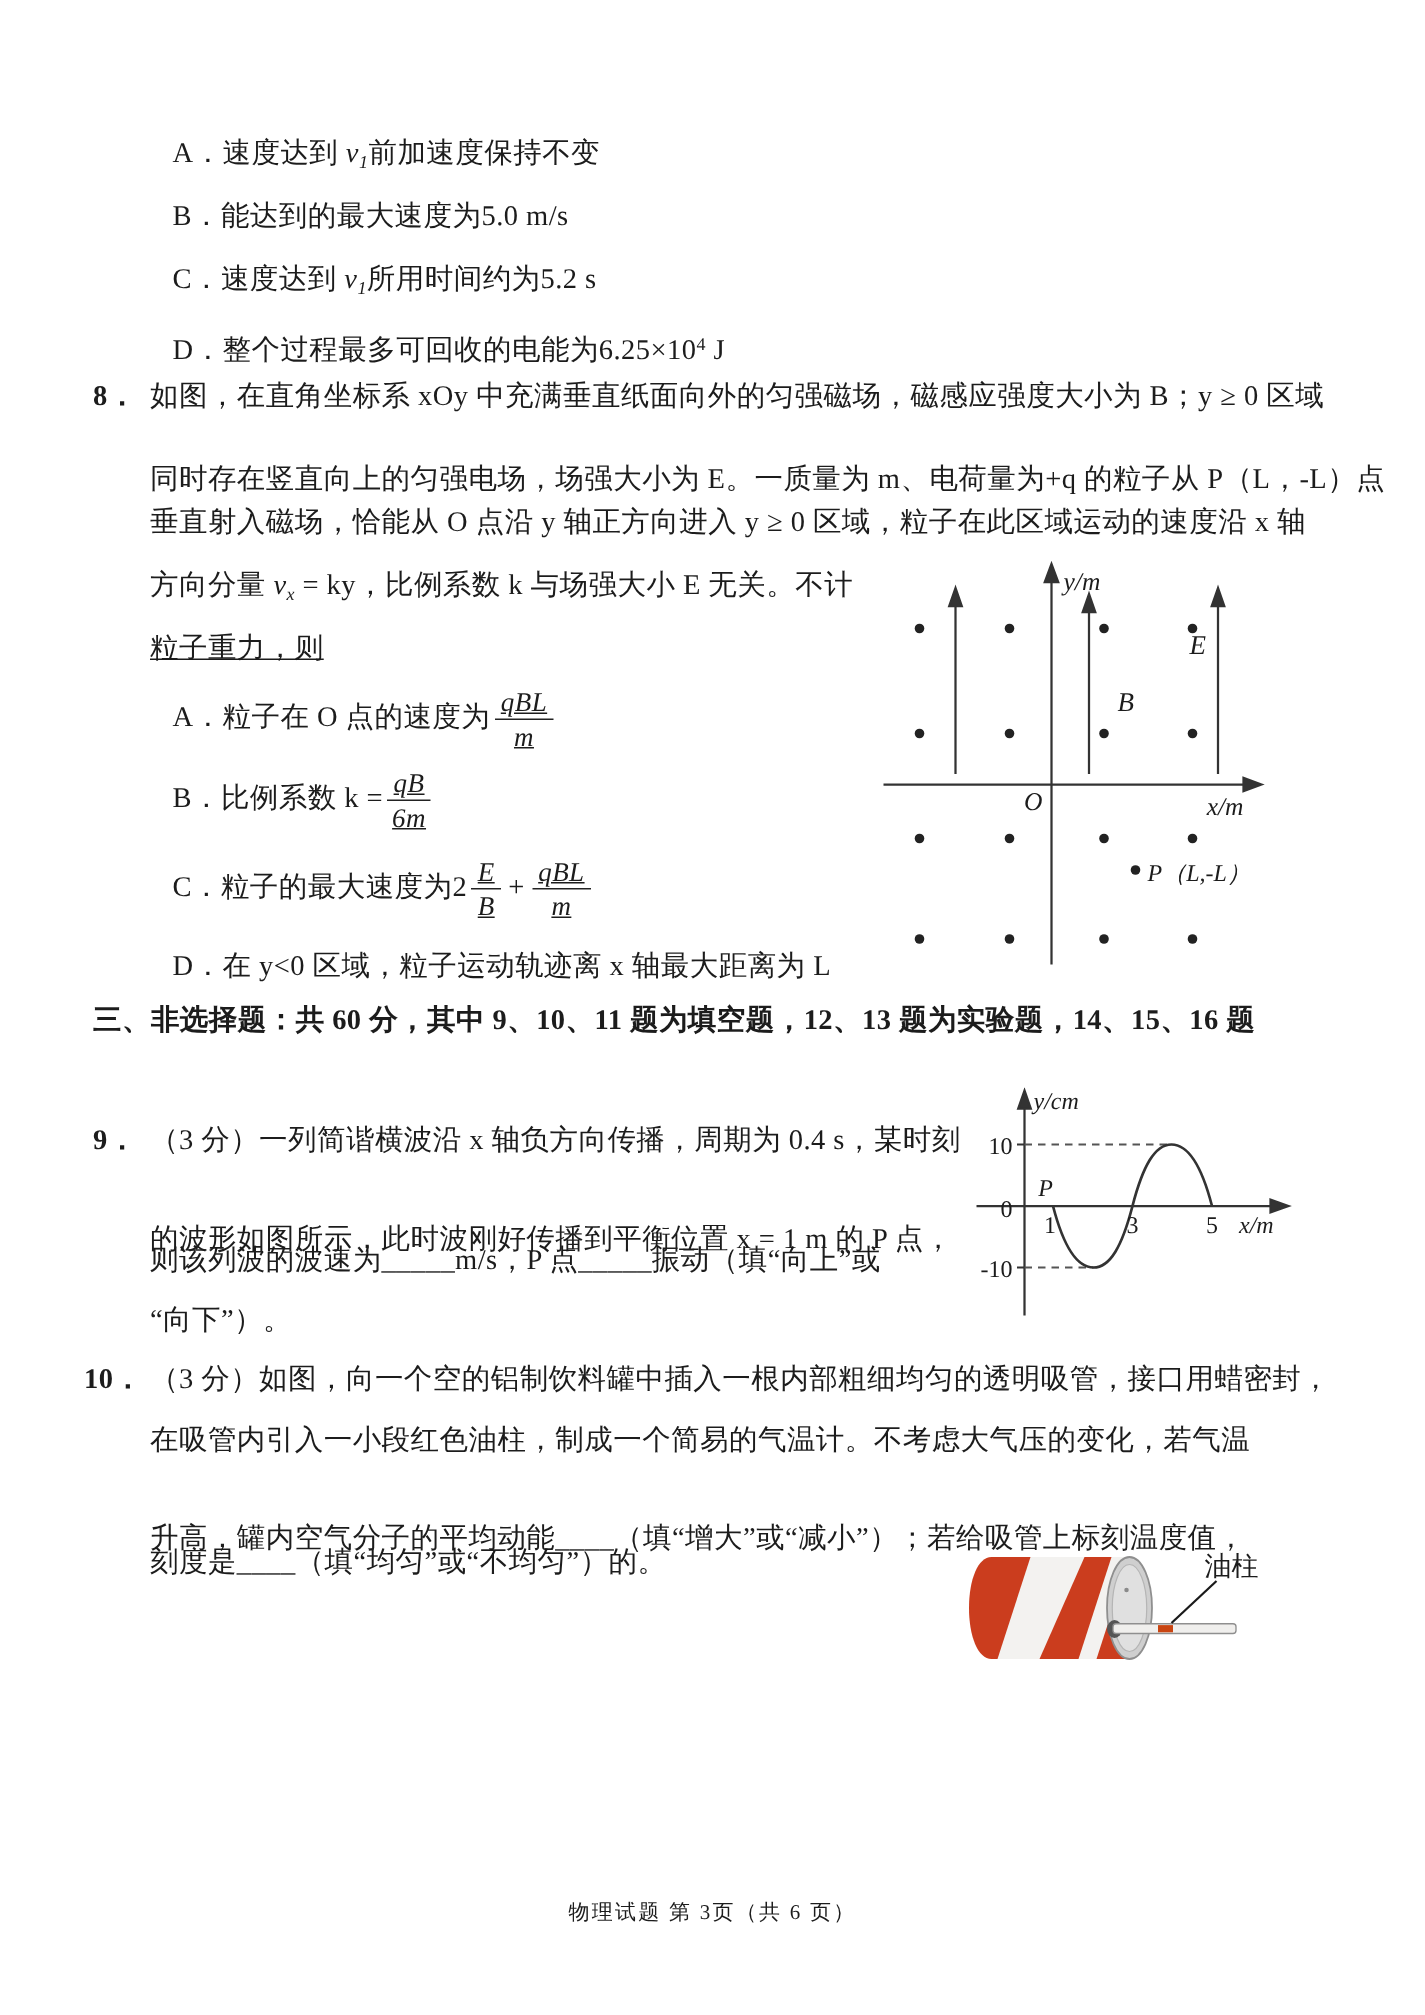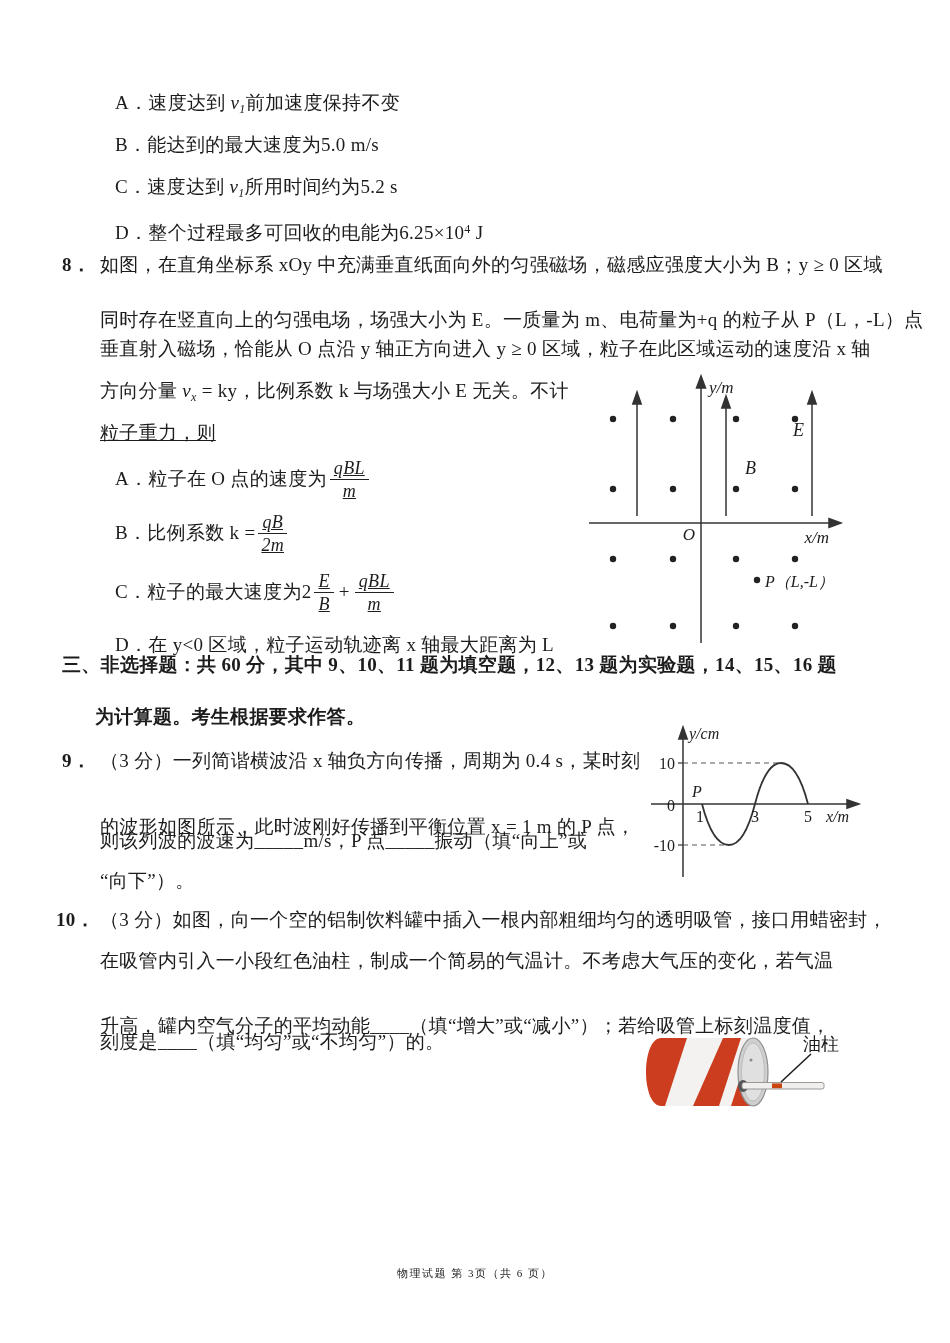--- a/index.html
+++ b/index.html
@@ -12,21 +12,21 @@
   .var{font-style:italic;font-family:"Liberation Serif","DejaVu Serif",serif;}
   sub.s{font-size:12px;vertical-align:-4px;font-style:italic;}
   sup.s{font-size:12px;vertical-align:6px;}
   .opt{display:flex;align-items:center;}
   .frac{display:inline-flex;flex-direction:column;align-items:center;font-style:italic;
         font-size:18px;line-height:20px;margin:0 3px;vertical-align:middle;text-decoration:underline;}
   .frac .num{display:block;border-bottom:1.4px solid #222;padding:0 4px 1px 4px;}
   .frac .den{display:block;padding-top:1px;}
   .plus{margin:0 2px;}
   svg text{font-family:"Liberation Serif","DejaVu Serif",serif;fill:#1c1c1c;}
-  .footer{position:absolute;left:0;top:1266px;width:100%;text-align:center;font-size:11px;letter-spacing:1.5px;}
+  .footer{position:absolute;left:0;top:1266px;width:100%;text-align:center;font-size:14px;letter-spacing:1.5px;}
 </style>
 </head>
 <body>
 
 <div class="page">
 
   <div class="ln" style="left:115px;top:88px;">
     <span>A．</span><span>速度达到 </span><i class="var">v</i><sub class="s">1</sub><span>前加速度保持不变</span>
   </div>
   <div class="ln" style="left:115px;top:130px;">
@@ -54,21 +54,21 @@
     <span class="frac">
         <span class="num">qBL</span>
         <span class="den">m</span>
       </span>
   </div>
   <div class="ln opt" style="left:115px;top:509px;height:48px;">
     <span>B．</span>
       <span>比例系数 k = </span>
     <span class="frac">
         <span class="num">qB</span>
-        <span class="den">2m</span>
+        <span class="den">6m</span>
       </span>
   </div>
   <div class="ln opt" style="left:115px;top:568px;height:48px;">
     <span>C．</span>
       <span>粒子的最大速度为2</span>
     <span class="frac">
         <span class="num">E</span>
         <span class="den">B</span>
       </span>
     <span class="plus">+</span>
@@ -120,22 +120,21 @@
     </g>
 
     <text x="126" y="20" font-size="17" font-style="italic">y/m</text>
     <text x="246" y="170" font-size="17" font-style="italic" text-anchor="end">x/m</text>
     <text x="112" y="167" font-size="17" font-style="italic" text-anchor="end">O</text>
     <text x="162" y="101" font-size="18" font-style="italic">B</text>
     <text x="210" y="63" font-size="18" font-style="italic">E</text>
     <text x="182" y="214" font-size="16" font-style="italic">P（L,-L）</text>
   </svg>
 
-  <div class="ln b" style="left:62px;top:650px;">三、非选择题：共 60 分，其中 9、10、11 题为填空题，12、13 题为实验题，14、15、16 题</div>
-  <div class="ln b" style="left:95px;top:702px;">为计算题。考生根据要求作答。</div>
+  <div class="ln b" style="left:62px;top:666px;">三、非选择题：共 60 分，其中 9、10、11 题为填空题，12、13 题为实验题，14、15、16 题</div>
 
   <div class="ln b" style="left:62px;top:746px;">9．</div>
   <div class="ln" style="left:100px;top:746px;">（3 分）一列简谐横波沿 x 轴负方向传播，周期为 0.4 s，某时刻</div>
   <div class="ln" style="left:100px;top:812px;">的波形如图所示，此时波刚好传播到平衡位置 x = 1 m 的 P 点，</div>
   <div class="ln" style="left:100px;top:826px;">则该列波的波速为_____m/s，P 点_____振动（填“向上”或</div>
   <div class="ln" style="left:100px;top:866px;">“向下”）。</div>
 
   <svg style="position:absolute;left:645px;top:725px;" width="255" height="160" viewBox="0 0 255 160">
     <g stroke="#333" stroke-width="1.5" fill="#333">
       <line x1="38" y1="152" x2="38" y2="10"></line>

